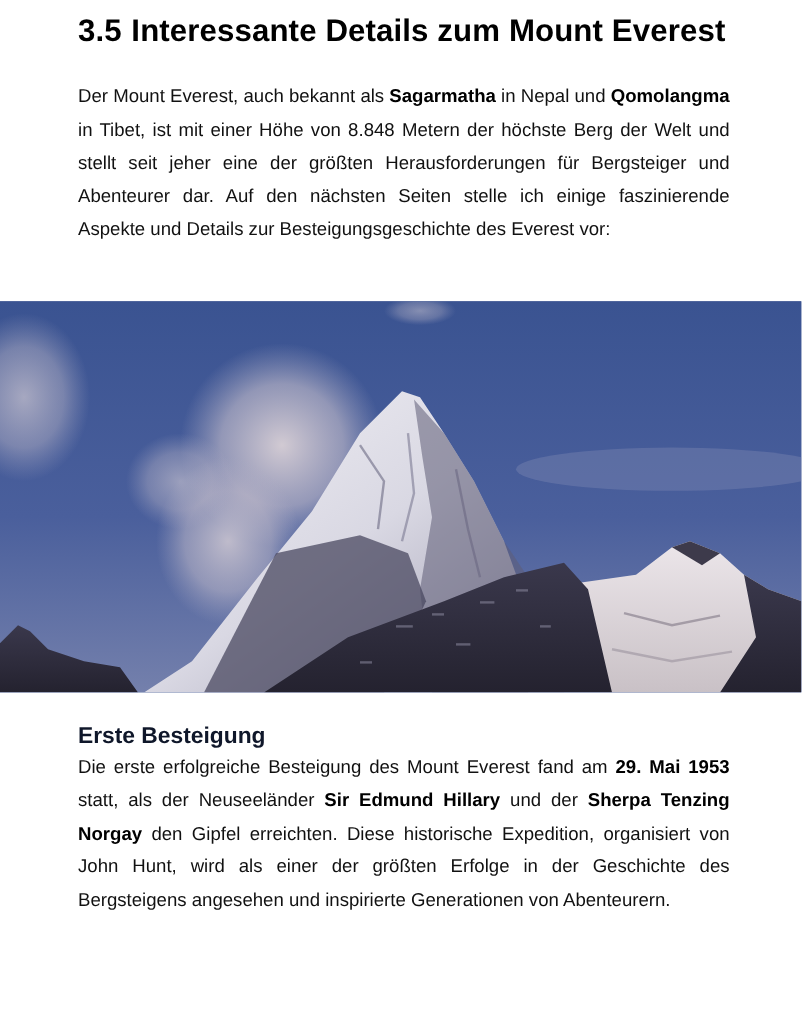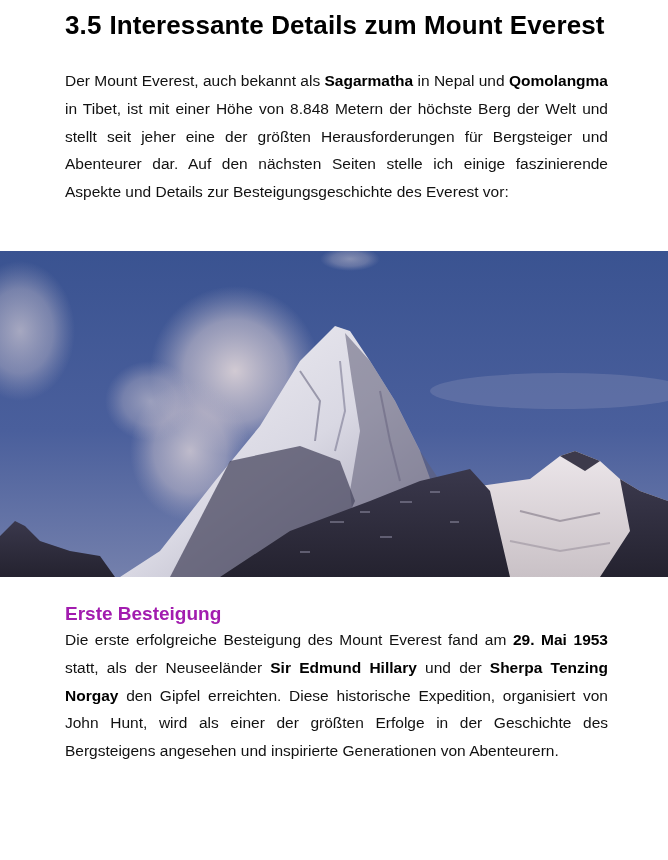--- a/index.html
+++ b/index.html
@@ -56,21 +56,21 @@
       background: #3c5592;
     }
     .hero svg { display: block; }
     .sub-title {
       position: absolute;
       left: 65px;
       top: 603px;
       margin: 0;
       font-size: 19px;
       font-weight: bold;
-      color: #a21caf;
+      color: #0f172a;
     }
     .body2 { top: 626px; }
   </style>
 </head>
 <body>
 
 <div class="page">
 
   <h2 class="section-title">
     <span class="num">3.5</span><span>Interessante Details zum Mount Everest</span>

